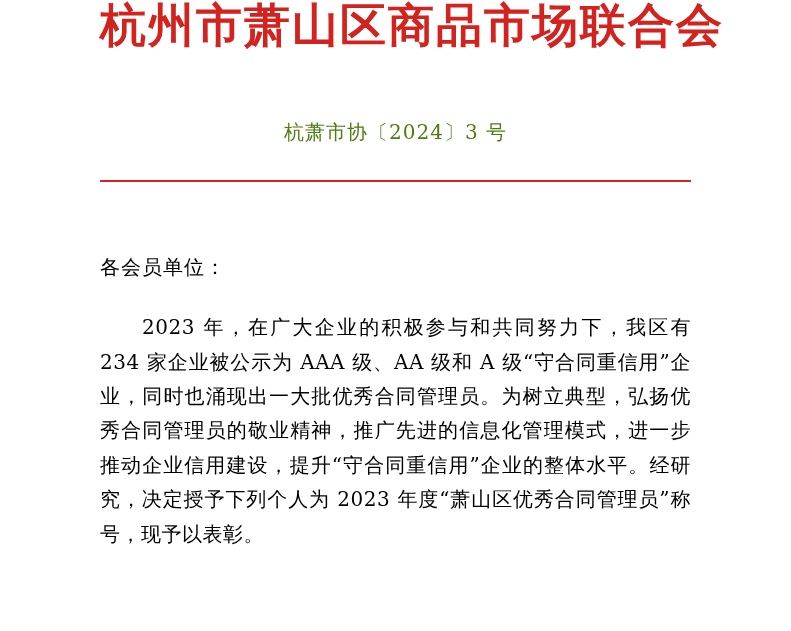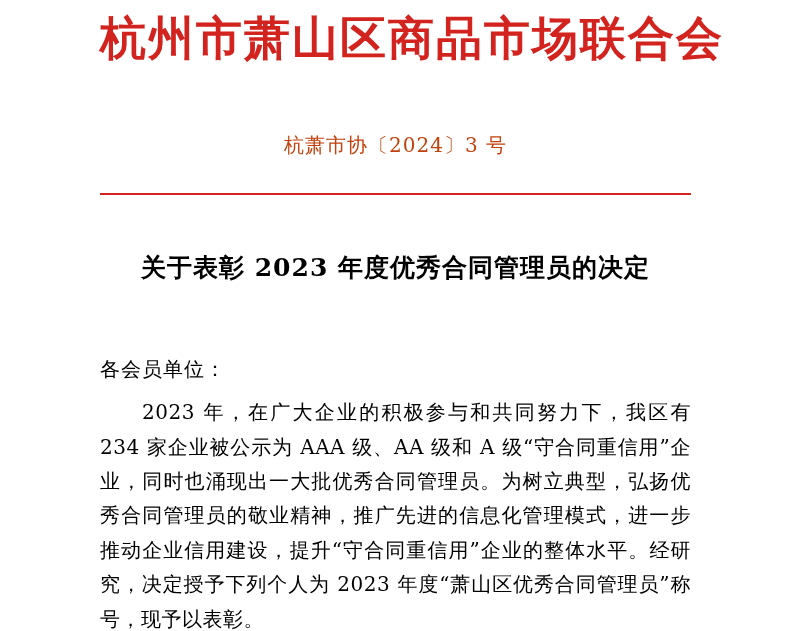--- a/index.html
+++ b/index.html
@@ -23,29 +23,29 @@
     padding: 0 100px;
   }
   .doc-header {
     text-align: center;
     color: #d2231f;
     font-family: "DejaVu Serif", "Liberation Serif", serif;
     font-weight: bold;
     font-size: 46px;
     letter-spacing: 2px;
     line-height: 1.05;
-    margin-top: 14px;
+    margin-top: 1px;
     white-space: nowrap;
   }
   .doc-number {
     text-align: center;
     font-size: 20px;
     letter-spacing: 1px;
     margin-top: 70px;
-    color: #c2410c;
+    color: #4d7c0f;
   }
   .red-rule {
     margin-top: 34px;
     height: 2px;
     background: #d2231f;
     width: 100%;
   }
   .doc-title {
     text-align: center;
     font-weight: bold;
@@ -55,42 +55,41 @@
     color: #000000;
   }
   .salutation {
     font-size: 20px;
     margin-top: 72px;
     letter-spacing: 1px;
   }
   .body-text {
     font-size: 20px;
     line-height: 1.72;
-    margin-top: 12px;
+    margin-top: 29px;
     text-align: justify;
     text-justify: inter-ideograph;
     letter-spacing: 0.5px;
   }
   .body-text .indent {
     display: inline-block;
     width: 2.1em;
   }
 </style>
 </head>
 <body>
 
 <div class="page">
 
   <div class="doc-header">杭州市萧山区商品市场联合会</div>
 
   <div class="doc-number">杭萧市协〔2024〕3 号</div>
 
   <div class="red-rule"></div>
 
-  <div class="doc-title">关于表彰 2023 年度优秀合同管理员的决定</div>
 
   <div class="salutation">各会员单位：</div>
 
   <div class="body-text">
     <span class="indent"></span><span>2023 年，在广大企业的积极参与和共同努力下，我区有 234 家企业被公示为 AAA 级、AA 级和 A 级“守合同重信用”企业，同时也涌现出一大批优秀合同管理员。为树立典型，弘扬优秀合同管理员的敬业精神，推广先进的信息化管理模式，进一步推动企业信用建设，提升“守合同重信用”企业的整体水平。经研究，决定授予下列个人为 2023 年度“萧山区优秀合同管理员”称号，现予以表彰。</span>
   </div>
 
 </div>
 
 </body></html>

